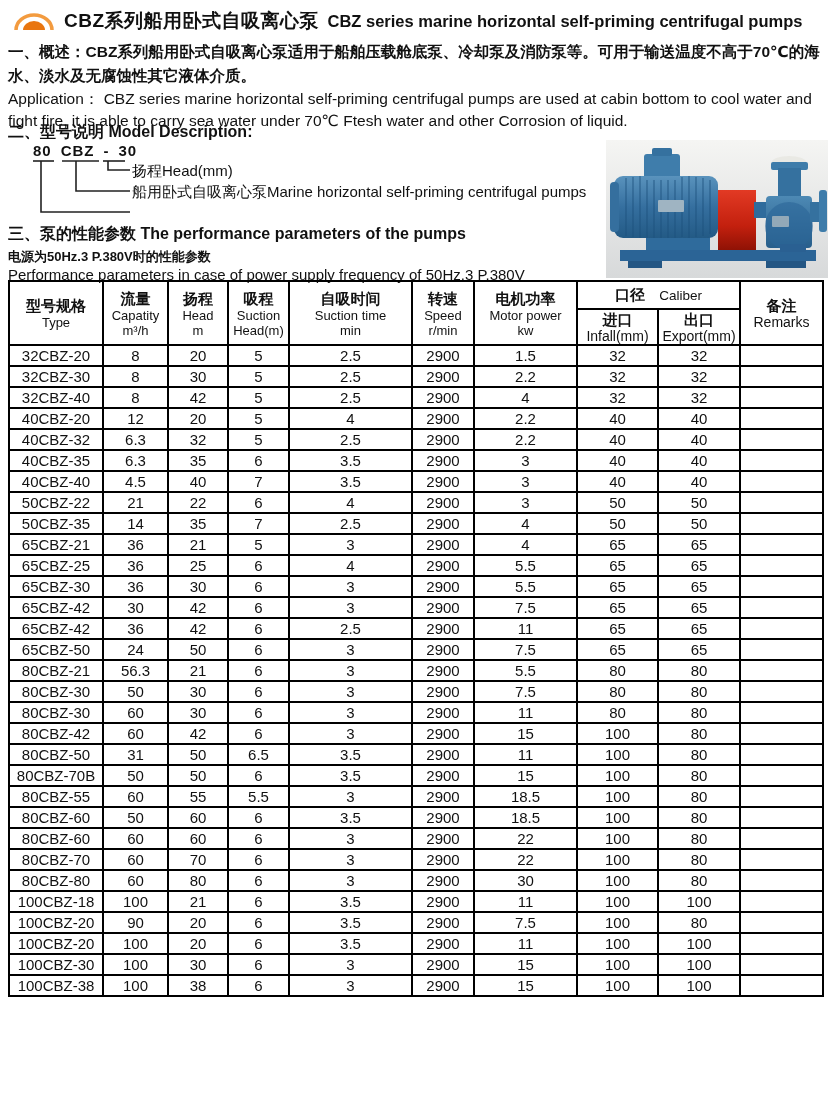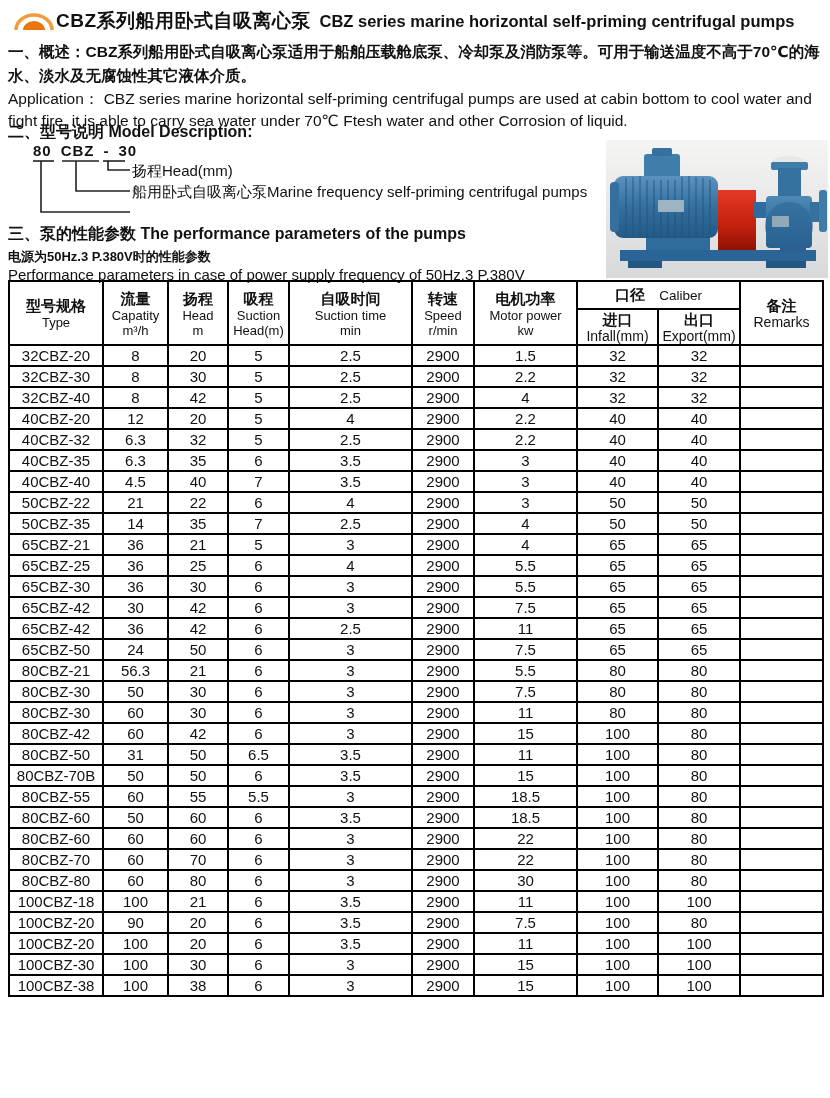--- a/index.html
+++ b/index.html
@@ -1,20 +1,20 @@
 <!DOCTYPE html>
 <html><head>
 <meta charset="utf-8">
 <style>
   html,body{margin:0;padding:0;background:#ffffff;}
   body{width:830px;height:1098px;position:relative;font-family:"Liberation Sans","DejaVu Sans",sans-serif;color:#111;}
   .abs{position:absolute;}
 
   
-  .brand-row{top:8px;left:12px;display:flex;align-items:center;}
+  .brand-row{top:8px;left:12px;display:flex;align-items:center;gap:8px;}
   .title-zh{font-size:19px;font-weight:bold;letter-spacing:.5px;}
   .title-en{font-size:16.5px;font-weight:bold;margin-left:4px;}
 
   
   .para-zh{top:40px;left:8px;width:816px;font-size:15.5px;line-height:24px;font-weight:bold;}
   .para-en{top:88px;left:8px;width:816px;font-size:15.5px;line-height:22px;}
   .h2{top:122px;left:8px;font-size:16px;font-weight:bold;}
   .h3{top:224px;left:8px;font-size:16px;font-weight:bold;}
   .sub-zh{top:248px;left:8px;font-size:13px;font-weight:bold;}
   .sub-en{top:266px;left:8px;font-size:15px;}
@@ -72,21 +72,21 @@
       <path d="M33 19 V70 H122"></path>
     </g>
   </svg>
   <div class="model-code">
     <span>80</span>
     <span>CBZ</span>
     <span>-</span>
     <span>30</span>
   </div>
   <div class="callout callout-0">扬程Head(mm)</div>
-  <div class="callout callout-1">船用卧式自吸离心泵Marine frequency self-priming centrifugal pumps</div>
+  <div class="callout callout-1">船用卧式自吸离心泵Marine horizontal self-priming centrifugal pumps</div>
 </div>
 
 <svg class="abs pump-photo" width="222" height="138" viewBox="0 0 222 138">
   <defs>
     <linearGradient id="bgG" x1="0" y1="0" x2="0" y2="1">
       <stop offset="0" stop-color="#f5f5f3"></stop>
         <stop offset="1" stop-color="#d7d9da"></stop>
     </linearGradient>
     <linearGradient id="motG" x1="0" y1="0" x2="0" y2="1">
       <stop offset="0" stop-color="#5a93bd"></stop>

